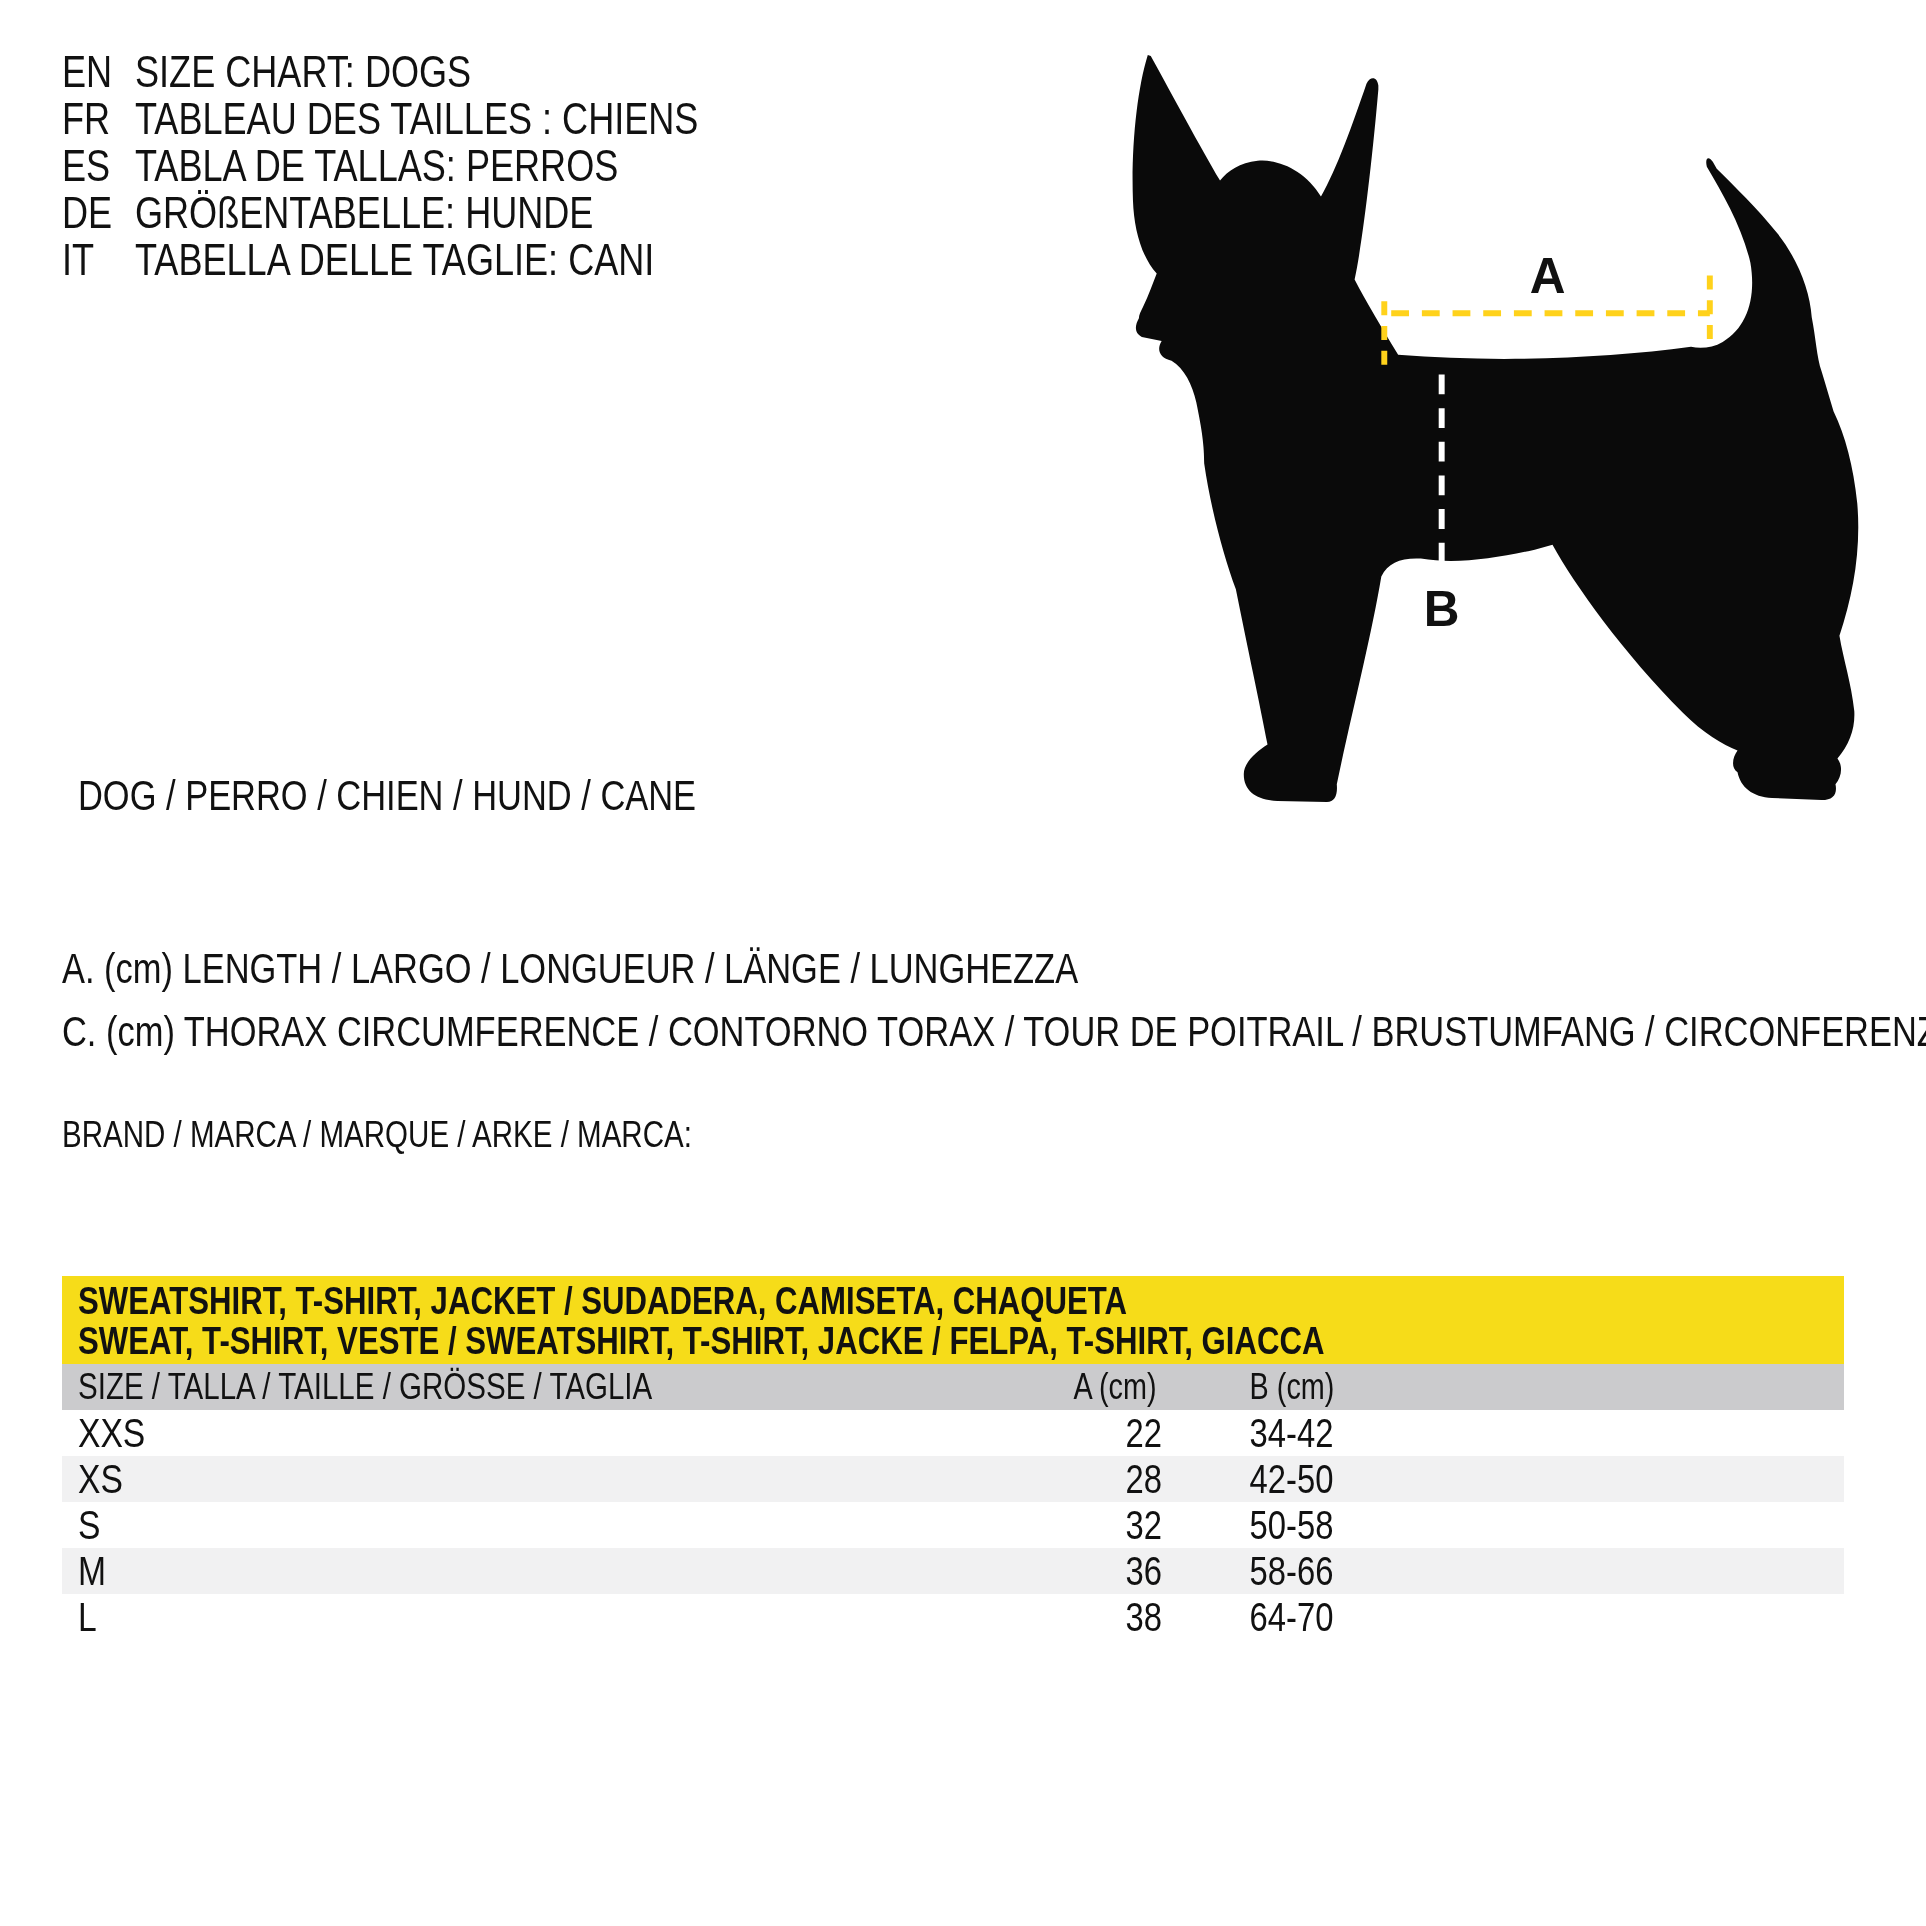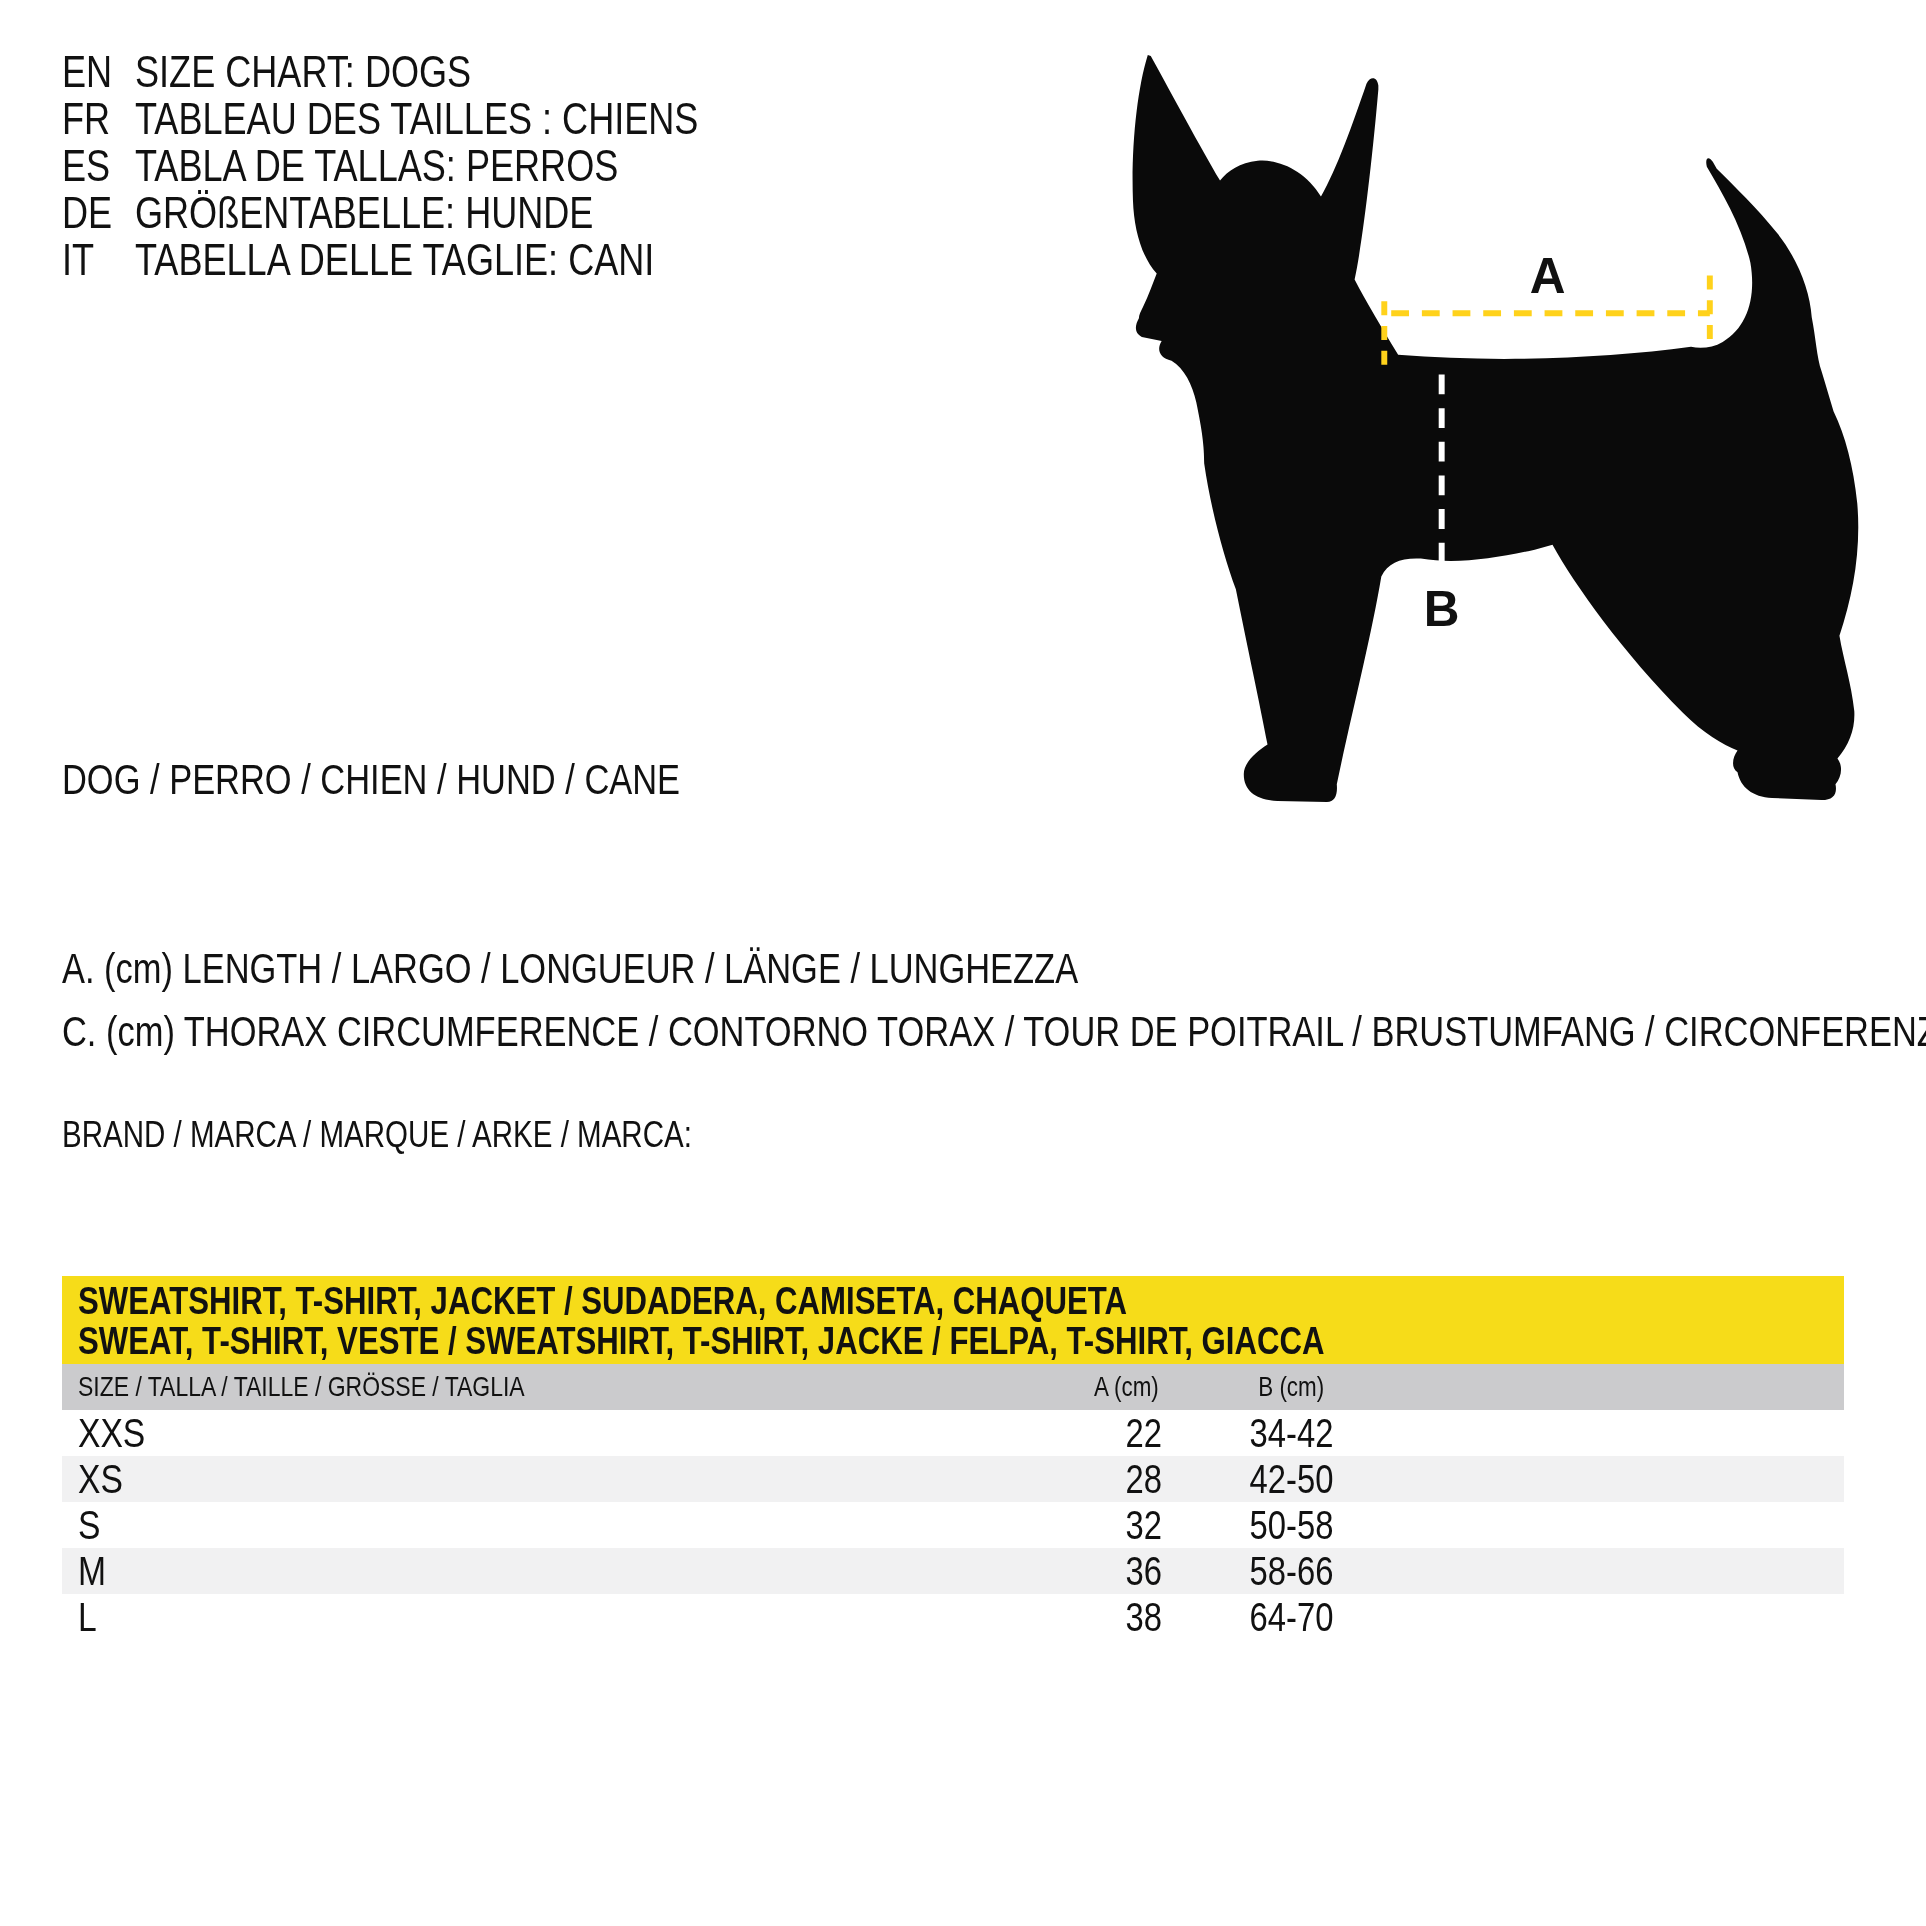--- a/index.html
+++ b/index.html
@@ -16,32 +16,32 @@
   .langs { position:absolute; left:62px; top:48px; font-size:44px; line-height:47px; }
   .lang-row { display:flex; }
   .lang-code { flex:0 0 73px; }
 
   
   .dog-fig { position:absolute; left:1129px; top:30px; width:752px; height:792px; margin:0; }
   .dog-fig svg { display:block; width:100%; height:100%; }
   .marker { font-family:"Liberation Sans","DejaVu Sans",sans-serif; font-weight:bold; font-size:50px; }
 
   
-  .animal-label { position:absolute; left:62px; top:756px; font-size:42px; line-height:48px; margin:0; }
+  .animal-label { position:absolute; left:62px; top:756px; font-size:42px; line-height:48px; margin:16px; }
   .measures { position:absolute; left:62px; top:937px; font-size:42px; line-height:63px; margin:0; }
   .measures p { margin:0; }
   .brand-line { position:absolute; left:62px; top:1111px; font-size:36px; line-height:48px; margin:0; }
 
   
   .size-table { position:absolute; left:62px; top:1252px; width:1782px; }
   .st-title { background:#F6DC19; padding:5px 0 3px 16px;margin-top:24px; }
   .st-title .tl { font-size:38px; line-height:40px; font-weight:bold; display:block; }
   .st-head { background:#CBCBCD; }
   .strow { display:flex; align-items:center; height:46px; font-size:41px; }
-  .strow.head { font-size:28px; }
+  .strow.head { font-size:36px; }
   .strow.stripe { background:#F1F1F2; }
   .c1 { width:44%; padding-left:16px; box-sizing:border-box; }
   .c2 { width:18%; text-align:right; }
   .c3 { width:14%; text-align:center; }
 </style>
 </head>
 <body>
 
 <div class="page">
 

